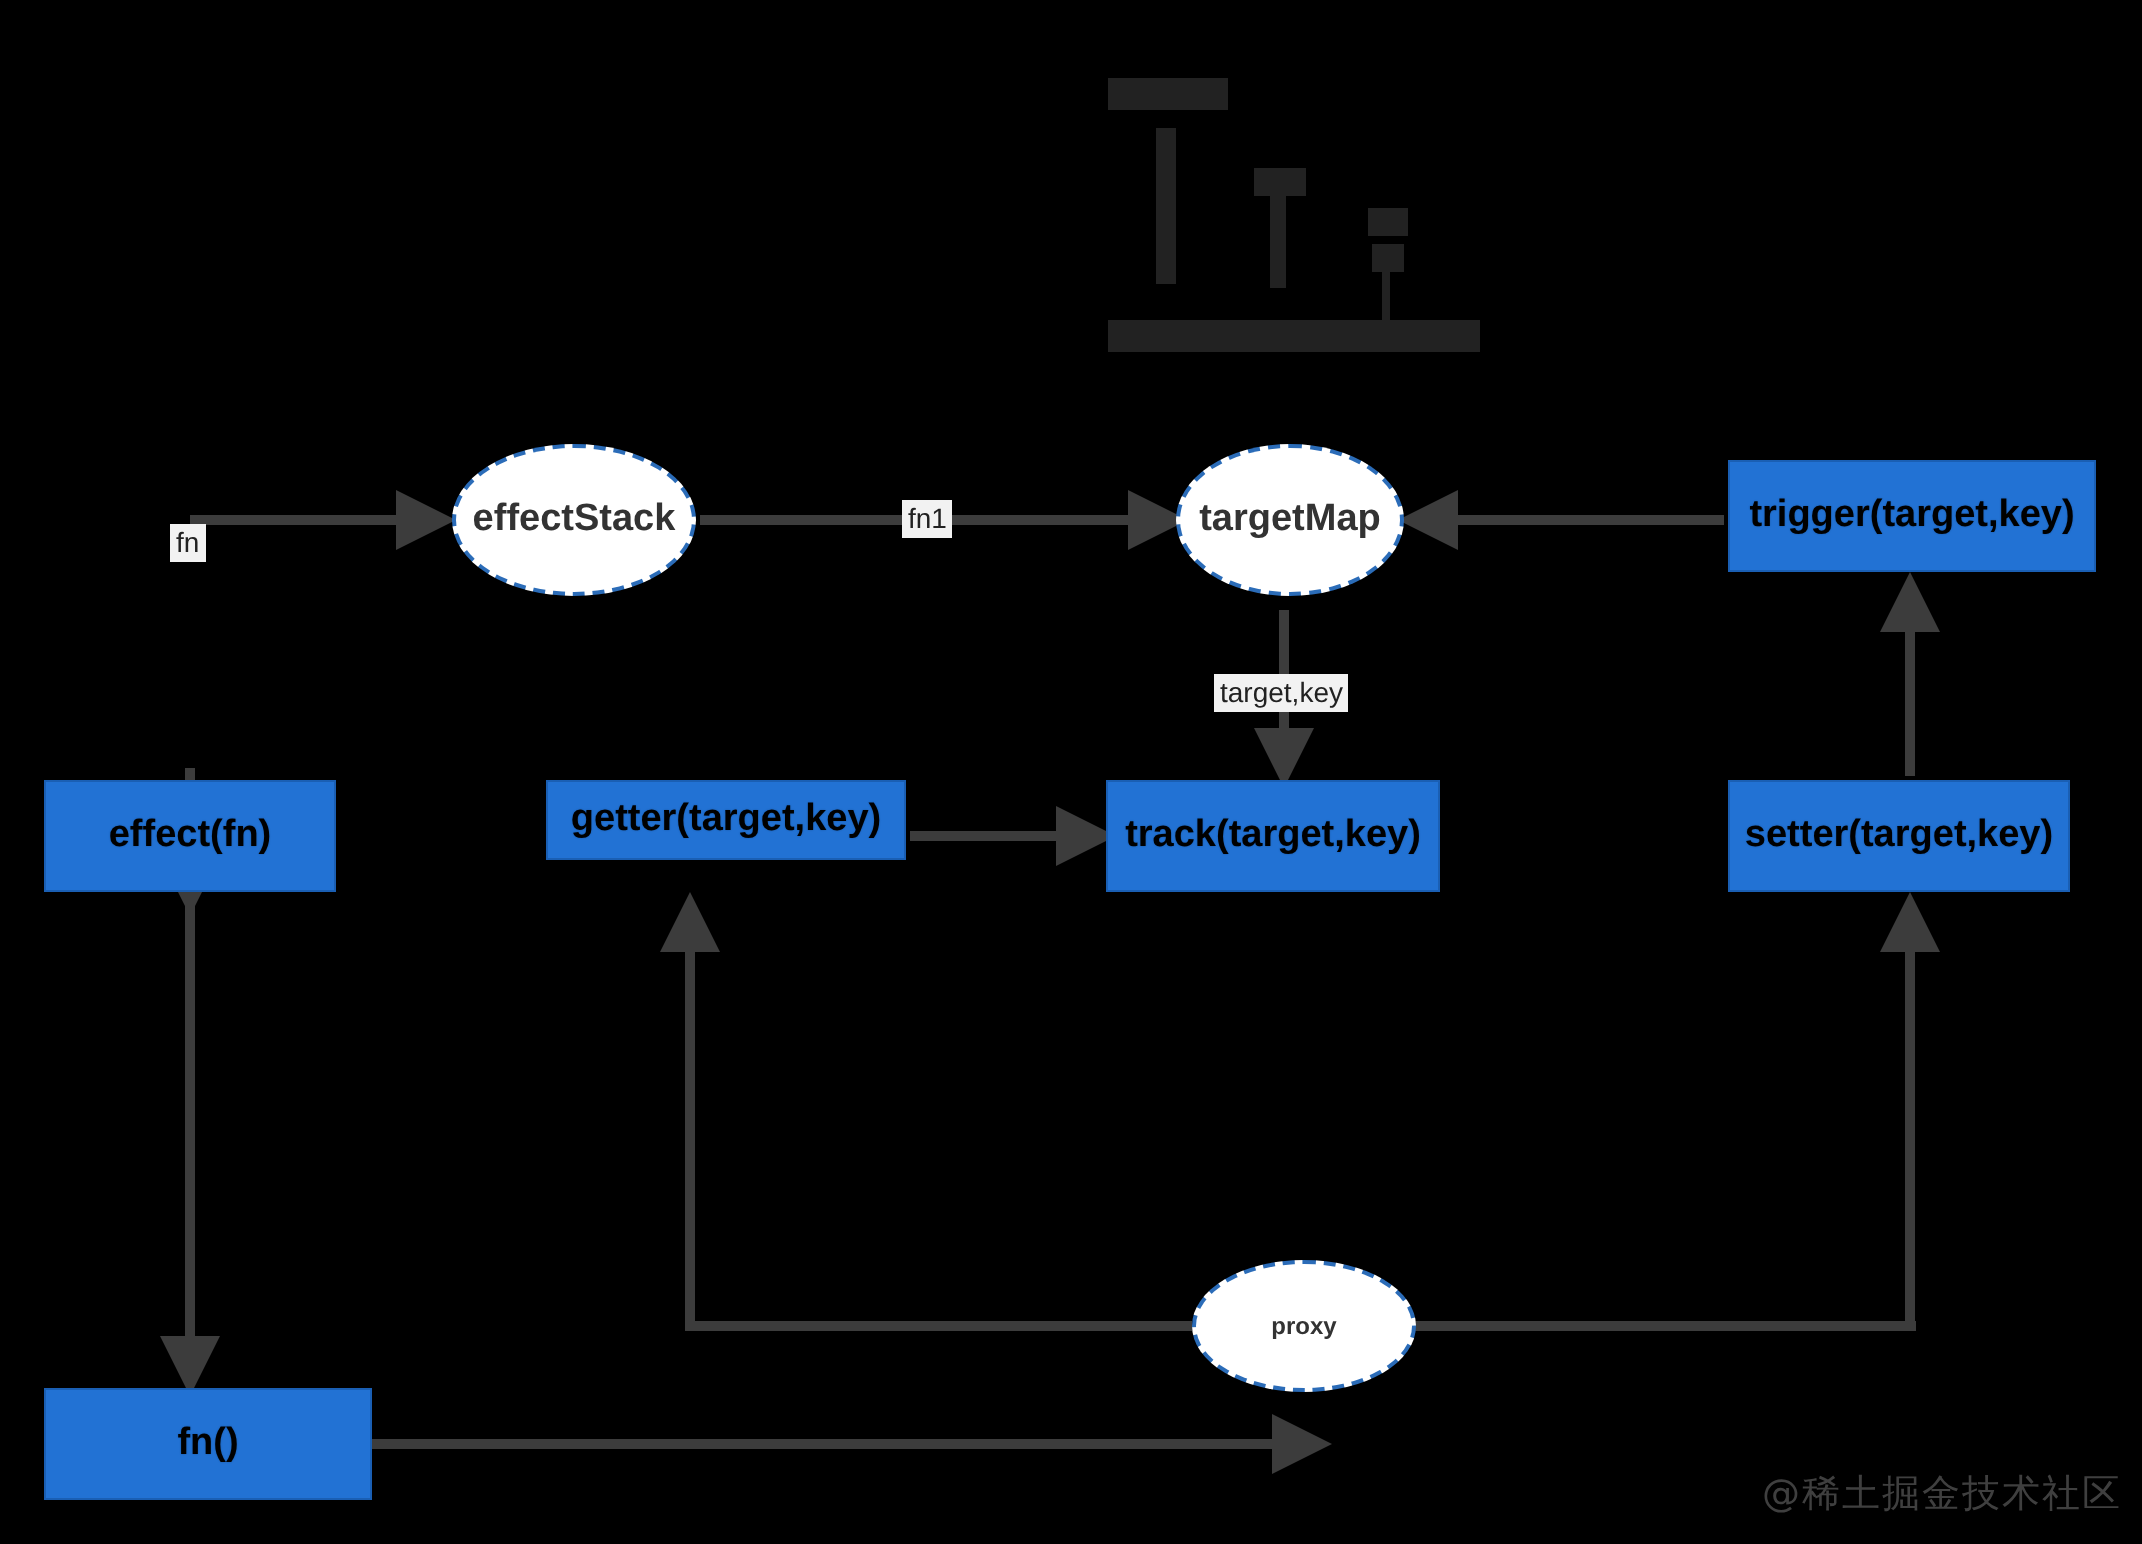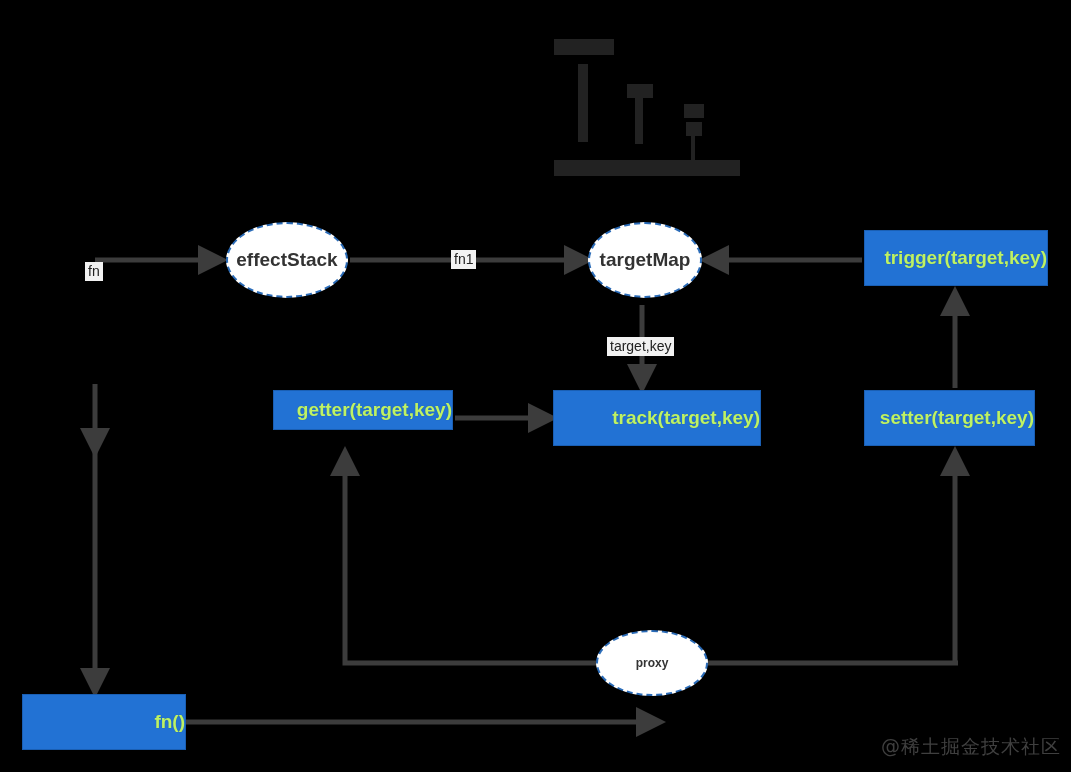--- a/index.html
+++ b/index.html
@@ -19,26 +19,26 @@
     position: absolute;
     left: 0;
     top: 0;
     width: 1071px;
     height: 772px;
   }
   .node-rect {
     position: absolute;
     background: #2272d4;
     border: 1px solid #1a5fb4;
-    color: #bef264;
+    color: #000000;
     font-weight: bold;
     font-size: 19px;
     display: flex;
     align-items: center;
-    justify-content: flex-end;
+    justify-content: center;
     box-sizing: border-box;
     text-shadow: 0 0 1px rgba(0,0,0,0.25);
   }
   .node-ellipse {
     position: absolute;
     background: #ffffff;
     border: 2px dashed #2b6cb8;
     border-radius: 50%;
     color: #333333;
     font-size: 19px;
@@ -112,30 +112,33 @@
 
   <div class="faded-bar" style="left:554px; top:39px; width:60px; height:16px;"></div>
   <div class="faded-bar" style="left:578px; top:64px; width:10px; height:78px;"></div>
   <div class="faded-bar" style="left:627px; top:84px; width:26px; height:14px;"></div>
   <div class="faded-bar" style="left:635px; top:96px; width:8px; height:48px;"></div>
   <div class="faded-bar" style="left:684px; top:104px; width:20px; height:14px;"></div>
   <div class="faded-bar" style="left:686px; top:122px; width:16px; height:14px;"></div>
   <div class="faded-bar" style="left:691px; top:134px; width:4px; height:36px;"></div>
   <div class="faded-bar" style="left:554px; top:160px; width:186px; height:16px;"></div>
 
+  <div class="node-rect" style="left:22px; top:390px; width:146px; height:56px;">
+    <span>effect(fn)</span>
+  </div>
 
   <div class="node-rect" style="left:22px; top:694px; width:164px; height:56px;">
     <span>fn()</span>
   </div>
 
   <div class="node-rect" style="left:273px; top:390px; width:180px; height:40px;">
     <span>getter(target,key)</span>
   </div>
 
-  <div class="node-rect" style="left:553px; top:390px; width:208px; height:56px;">
+  <div class="node-rect" style="left:553px; top:390px; width:167px; height:56px;">
     <span>track(target,key)</span>
   </div>
 
   <div class="node-rect" style="left:864px; top:390px; width:171px; height:56px;">
     <span>setter(target,key)</span>
   </div>
 
   <div class="node-rect" style="left:864px; top:230px; width:184px; height:56px;">
     <span>trigger(target,key)</span>
   </div>

